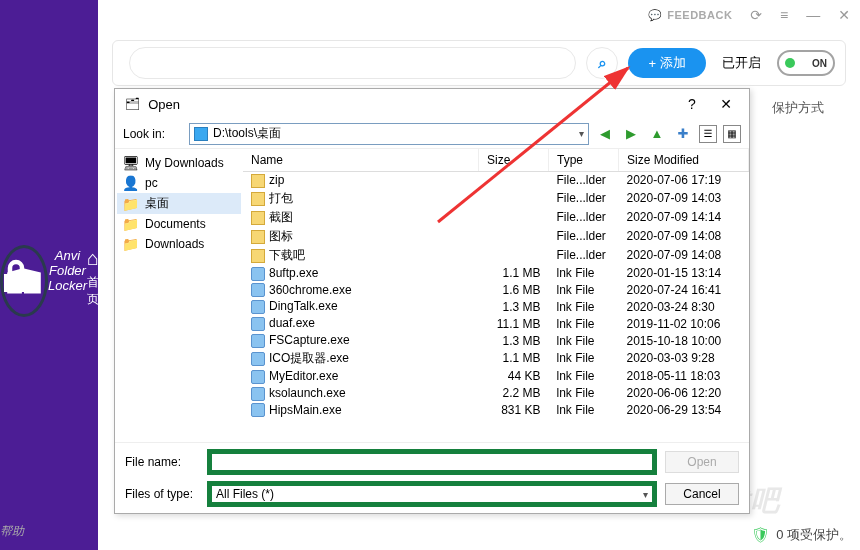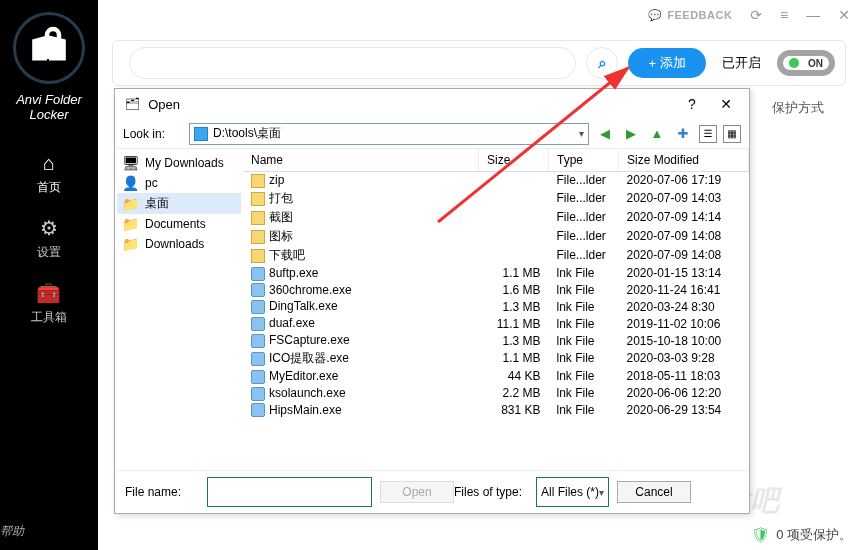--- a/index.html
+++ b/index.html
@@ -4,38 +4,38 @@
 <style>
 * { box-sizing: border-box; margin: 0; padding: 0; font-family: "Microsoft YaHei", "Segoe UI", Arial, sans-serif; }
 body { width: 860px; height: 550px; background: #fff; overflow: hidden; position: relative; }
 
 
 .titlebar { height: 30px; display: flex; align-items: center; justify-content: flex-end; padding: 0 10px; gap: 18px; color: #999; }
 .titlebar .icon { font-size: 14px; cursor: pointer; }
 .feedback { display: flex; align-items: center; gap: 5px; font-size: 11px; color: #aaa; font-weight: bold; letter-spacing: 0.5px; }
 
 
-.sidebar { position: absolute; left: 0; top: 0; width: 98px; height: 100%; background: #000000; color: #fff; display: flex; flex-direction: column; align-items: center; font-size: 12px; }
+.sidebar { position: absolute; left: 0; top: 0; width: 98px; height: 100%; background: #4c1d95; color: #fff; display: flex; flex-direction: row; align-items: center; font-size: 12px; }
 .logo-circle { width: 72px; height: 72px; border-radius: 50%; border: 3px solid #2a3a4d; display: flex; align-items: center; justify-content: center; margin-top: 12px; position: relative; }
 .logo-circle svg { width: 42px; height: 42px; }
 .logo-badge { position: absolute; top: 8px; right: 8px; width: 14px; height: 14px; }
 .brand { text-align: center; margin: 8px 0 18px 0; font-style: italic; font-size: 13px; line-height: 15px; }
 .nav-item { width: 100%; text-align: center; padding: 12px 0 8px 0; cursor: pointer; color: #ccc; }
 .nav-item.active { color: #fff; }
 .nav-item .nicon { font-size: 20px; display: block; margin-bottom: 4px; }
 .help { position: absolute; bottom: 10px; width: 100%; text-align: left; font-style: italic; font-size: 12px; color: #aaa; }
 
 
 .main { position: absolute; left: 98px; top: 30px; right: 0; bottom: 0; background: #fff; }
 .topbar { margin: 10px 14px 0 14px; border: 1px solid #e6e6e6; border-radius: 6px; height: 46px; display: flex; align-items: center; padding: 0 10px 0 16px; gap: 10px; }
 .searchbox { flex: 1; height: 32px; border: 1px solid #e8e8e8; border-radius: 18px; }
 .searchbtn { width: 32px; height: 32px; border: 1px solid #e8e8e8; border-radius: 50%; display:flex;align-items:center;justify-content:center;color:#1a93f0;cursor:pointer;font-size:15px;font-weight:bold; }
 .addbtn { height: 30px; padding: 0 20px; border-radius: 16px; background: #1a93f0; color: #fff; display: flex; align-items: center; gap: 4px; font-size: 13px; cursor: pointer; }
 .status-label { font-size: 13px; margin: 0 6px; }
-.toggle { width: 58px; height: 26px; border: 6px solid #a3a3a3; border-radius: 14px; display:flex;align-items:center;justify-content:flex-end;padding:0 6px;gap:5px;font-size:10px;font-weight:bold;color:#333;cursor:pointer;position:relative; }
+.toggle { width: 58px; height: 26px; border: 2px solid #a3a3a3; border-radius: 14px; display:flex;align-items:center;justify-content:flex-end;padding:0 6px;gap:5px;font-size:10px;font-weight:bold;color:#333;cursor:pointer;position:relative; }
 .toggle-dot { width: 10px; height: 10px; border-radius: 50%; background: #3ac95b; position:absolute;left:6px; }
 
 .listhead { display: flex; gap: 24px; padding: 0 26px; height: 32px; align-items: center; color: #555; font-size: 13px; margin-top: 6px; }
 .listhead .col { flex: 0 0 auto; }
 .protect { margin-left: auto; padding-right: 10px; }
 
 .footer { position: absolute; right: 8px; bottom: 6px; font-size: 13px; color: #444; display:flex;align-items:center;gap:6px; }
 .footer .shield { color: #3ac95b; font-size: 15px; }
 
 
@@ -65,24 +65,24 @@
 
 .fileview { flex:1; overflow:auto; }
 .fileview table { width:100%; border-collapse:collapse; font-size:12px; }
 .fileview thead th { text-align:left; font-weight:normal; padding:4px 8px; border-bottom:1px solid #ddd; border-right:1px solid #eee; background:#fff; position:sticky;top:0; }
 .fileview tbody td { padding:1px 8px; white-space:nowrap; }
 .fileview tbody tr { cursor:pointer; }
 .fic { width:14px;height:14px;display:inline-block;margin-right:4px;vertical-align:middle; }
 .fic.folder { background:#f7d774;border:1px solid #d4a93a; }
 .fic.exe { background:#8ac3f0;border:1px solid #5a93cf;border-radius:2px; }
 
-.dlg-bottom { padding: 6px 10px; display:flex; }
+.dlg-bottom { padding: 6px 10px; display:flex; flex-direction:column; gap:6px; }
 .brow { display:flex; align-items:center; gap:8px; }
 .brow .blbl { width: 74px; }
-.brow input, .brow .combo2 { flex:1; height:30px; border:1px solid #15803d; padding:8px 4px; font-size:12px; }
+.brow input, .brow .combo2 { flex:1; height:22px; border:5px solid #15803d; padding:8px 4px; font-size:12px; }
 .brow .combo2 { display:flex;align-items:center; }
 .brow .combo2 .ddarr { margin-left:auto;font-size:10px;color:#555; }
 .dlg-btn { width:74px; height:22px; border:1px solid #aaa; background:#f5f5f5; font-size:12px; cursor:pointer; }
 .dlg-btn.disabled { color:#aaa; border-color:#ddd; cursor:default; }
 
 .wm { position:absolute; right:80px; bottom:30px; font-size:28px; color:#e8e8e8; font-weight:bold; font-style:italic; pointer-events:none; letter-spacing:1px; }
 </style>
 </head>
 <body>
 
@@ -250,21 +250,21 @@
             <tr>
               <td><span class="fic exe"></span><span>8uftp.exe</span></td>
               <td style="text-align:right">1.1 MB</td>
               <td>lnk File</td>
               <td>2020-01-15 13:14</td>
             </tr>
             <tr>
               <td><span class="fic exe"></span><span>360chrome.exe</span></td>
               <td style="text-align:right">1.6 MB</td>
               <td>lnk File</td>
-              <td>2020-11-24 16:41</td>
+              <td>2020-07-24 16:41</td>
             </tr>
             <tr>
               <td><span class="fic exe"></span><span>DingTalk.exe</span></td>
               <td style="text-align:right">1.3 MB</td>
               <td>lnk File</td>
               <td>2020-03-24 8:30</td>
             </tr>
             <tr>
               <td><span class="fic exe"></span><span>duaf.exe</span></td>
               <td style="text-align:right">11.1 MB</td>

